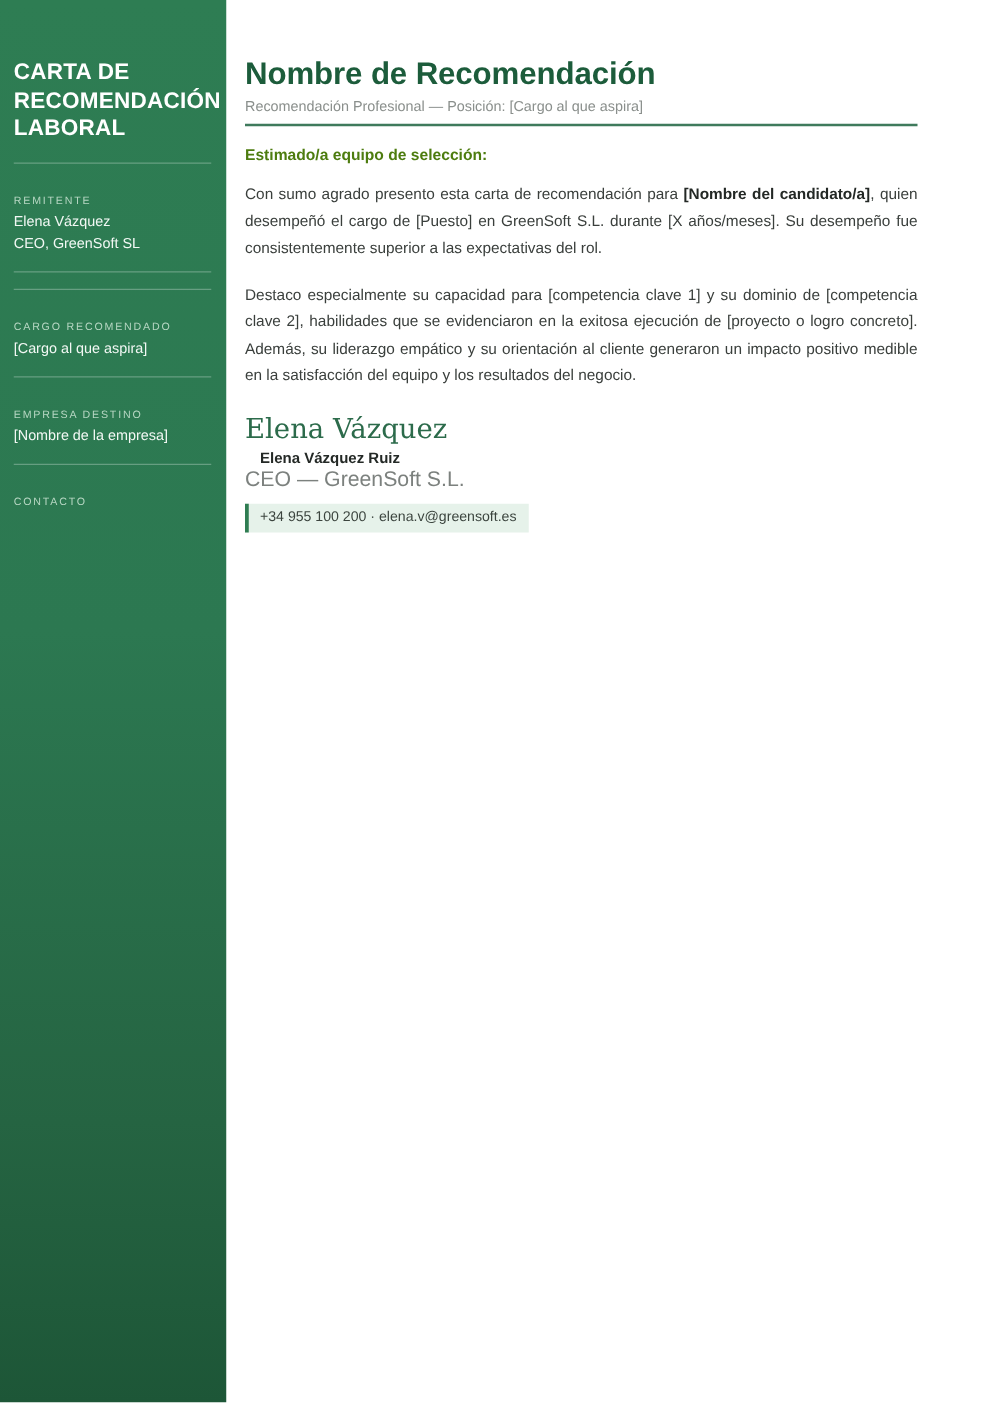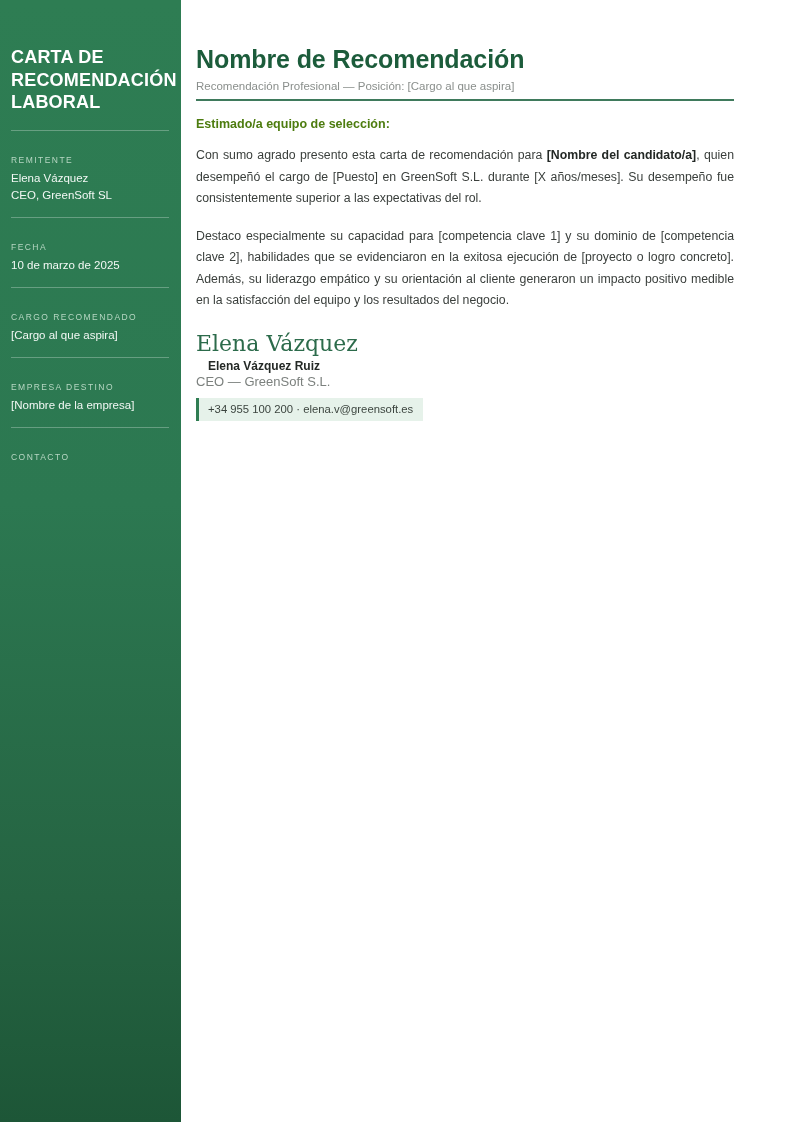--- a/index.html
+++ b/index.html
@@ -118,21 +118,21 @@
     margin: 0 0 2px 0;
     font-weight: normal;
   }
   .signer-name {
     font-size: 12px;
     font-weight: bold;
     color: #242926;
     margin: 0 0 1px 12px;
   }
   .signer-role {
-    font-size: 13px;
+    font-size: 17px;
     color: #7c817e;
     margin: 0 0 9px 0;
   }
   .contact-chip {
     display: inline-block;
     background: #e6f2ea;
     border-left: 3px solid #2f7d52;
     padding: 5px 10px 6px 9px;
     font-size: 11.3px;
     color: #3b443e;
@@ -146,24 +146,20 @@
   <aside class="sidebar">
     <h1 class="doc-title">CARTA DE RECOMENDACIÓN LABORAL</h1>
     <div class="side-rule"></div>
 
     <div class="meta-block">
       <div class="meta-label">REMITENTE</div>
       <div class="meta-value">Elena Vázquez<br>CEO, GreenSoft SL</div>
     </div>
     <div class="side-rule"></div>
 
-    <div class="meta-block">
-      <div class="meta-label">FECHA</div>
-      <div class="meta-value">10 de marzo de 2025</div>
-    </div>
     <div class="side-rule"></div>
 
     <div class="meta-block">
       <div class="meta-label">CARGO RECOMENDADO</div>
       <div class="meta-value">[Cargo al que aspira]</div>
     </div>
     <div class="side-rule"></div>
 
     <div class="meta-block">
       <div class="meta-label">EMPRESA DESTINO</div>

